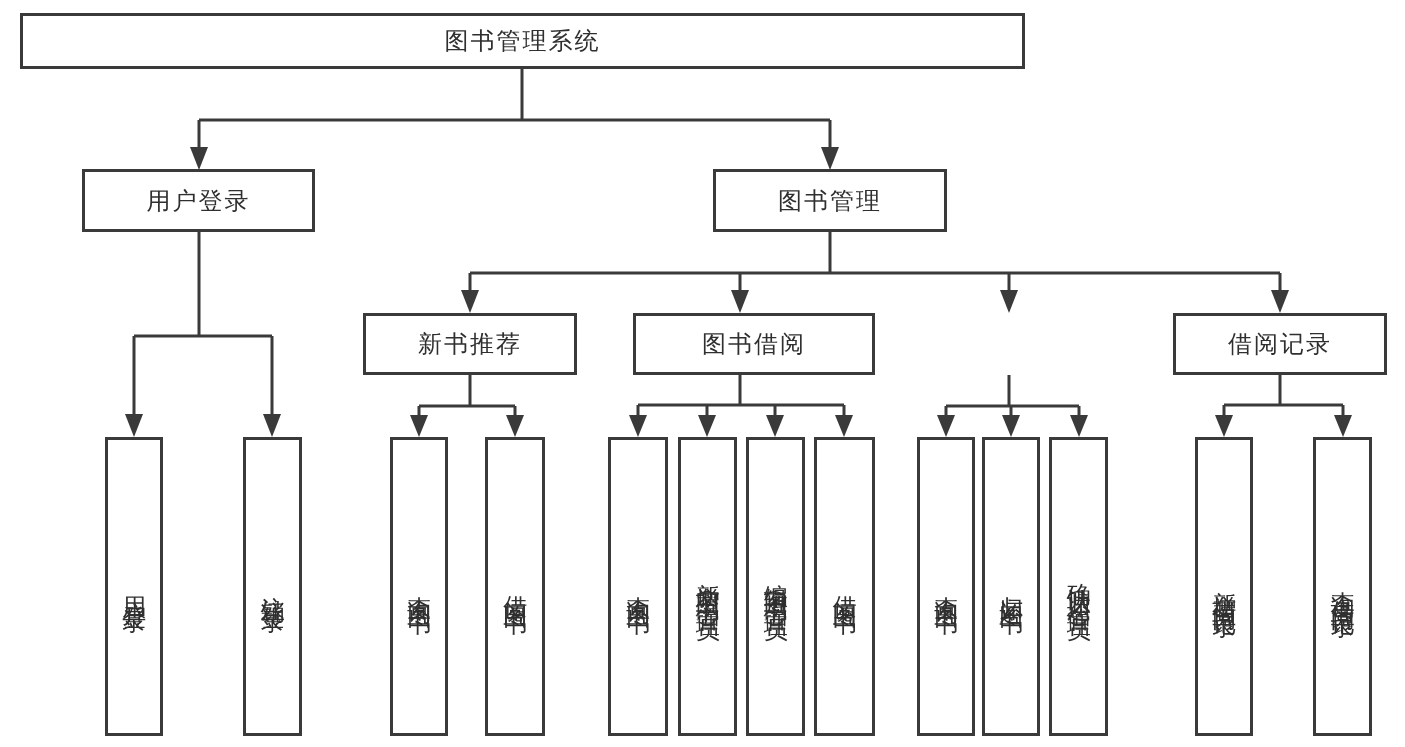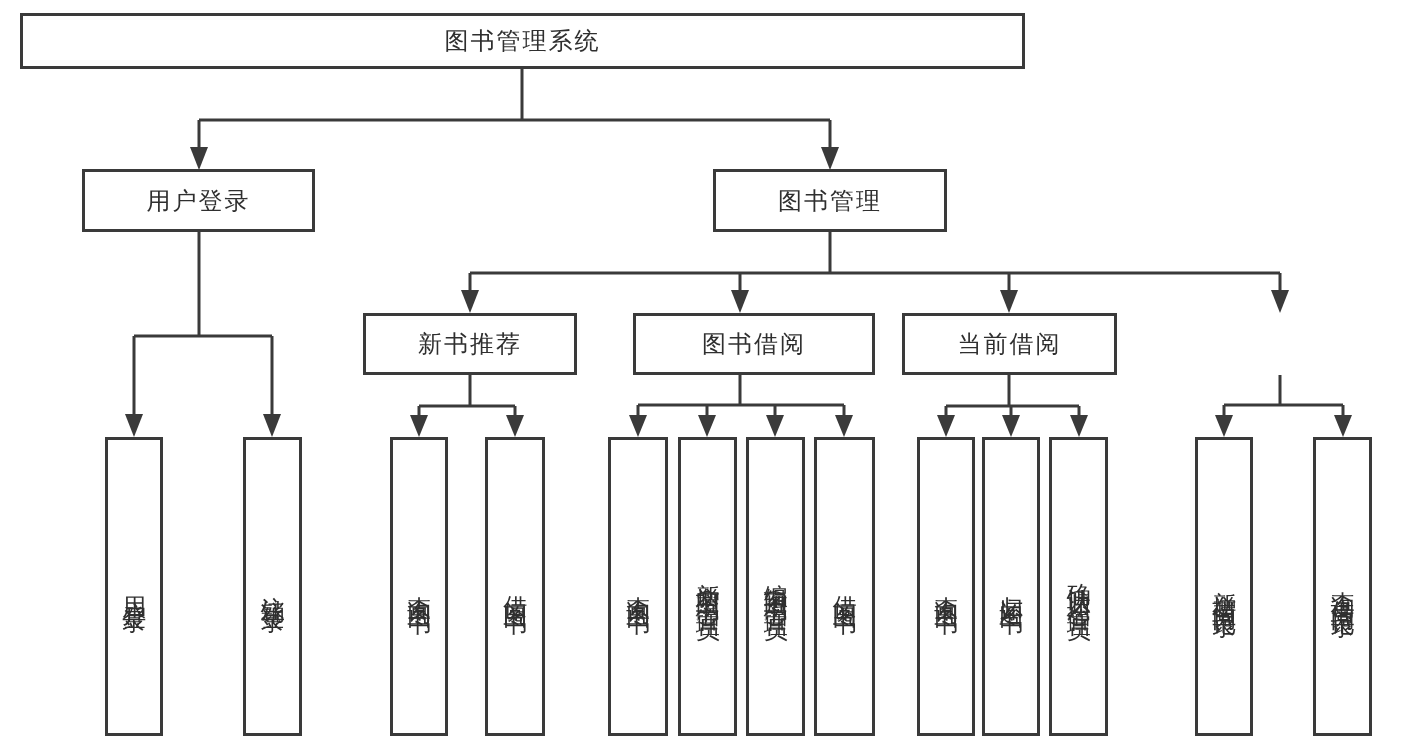--- a/index.html
+++ b/index.html
@@ -138,22 +138,22 @@
   <div class="box b-mgmt">
     <span class="hlabel">图书管理</span>
   </div>
 
   <div class="box b-nb">
     <span class="hlabel">新书推荐</span>
   </div>
   <div class="box b-bb">
     <span class="hlabel">图书借阅</span>
   </div>
-  <div class="box b-cb">
-    <span class="hlabel">当前借阅</span>
+  <div class="box b-br">
+    <span class="hlabel">借阅记录</span>
   </div>
 
   <div class="box leaf l-ul">
     <span class="vlabel">用户登录</span>
   </div>
   <div class="box leaf l-lo">
     <span class="vlabel">注销登录</span>
   </div>
 
   <div class="box leaf l-nb1">

